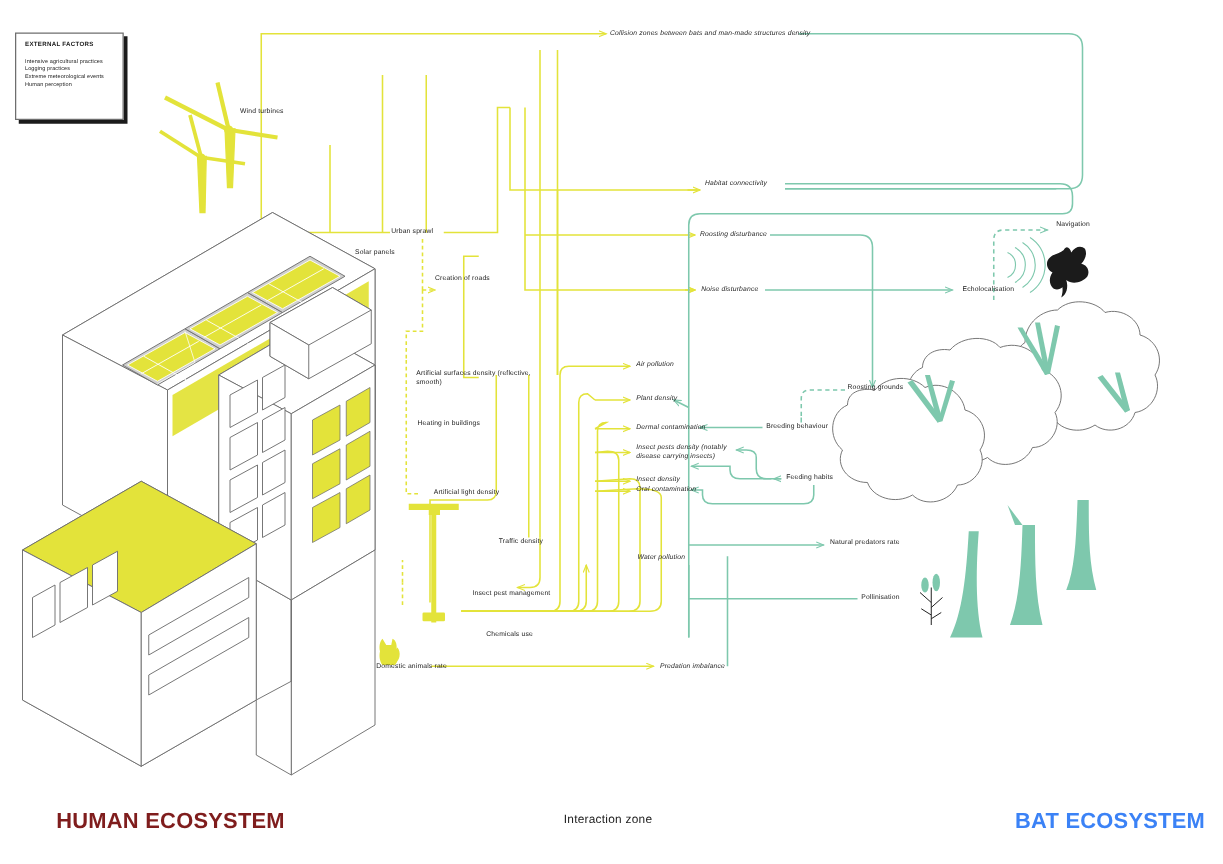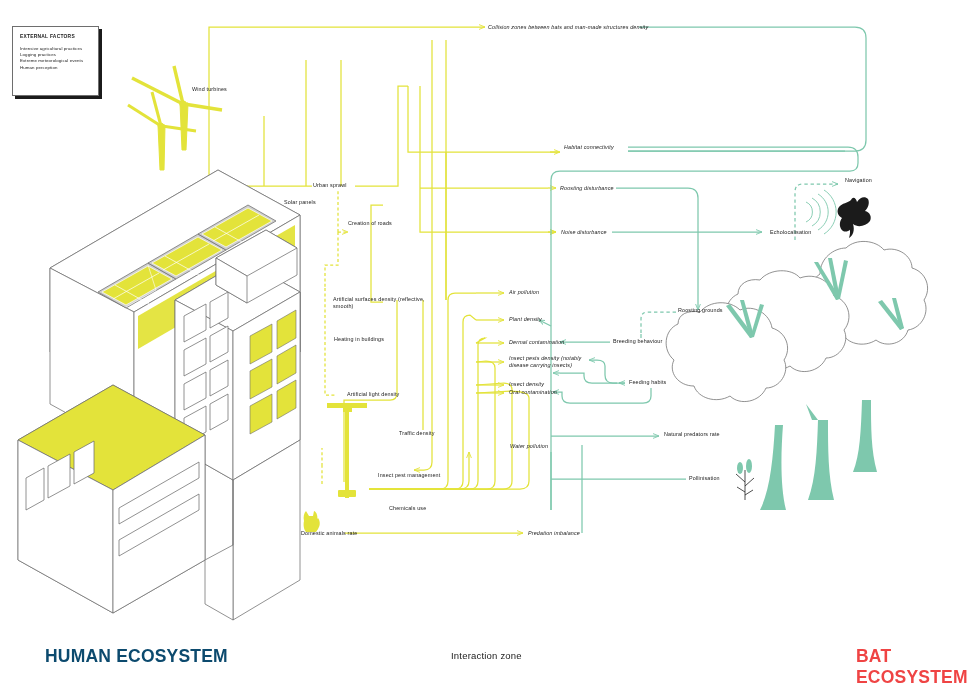--- a/index.html
+++ b/index.html
@@ -22,22 +22,22 @@
     position:absolute;left:12px;top:26px;width:87px;height:70px;
     background:#fff;border:0.8px solid #6e6e6e;box-shadow:3px 3px 0 #1b1b1b;
     padding:7px 6px 0 7px;box-sizing:border-box;
   }
   #ext-card .t{font-size:4.9px;font-weight:bold;letter-spacing:.25px;}
   #ext-card ul{list-style:none;margin:7px 0 0 0;padding:0;}
   #ext-card li{font-size:4.4px;line-height:6.2px;letter-spacing:.1px;}
 
   
   .big{position:absolute;font-size:17.5px;font-weight:bold;letter-spacing:.2px;}
-  #t-human{left:45px;top:646px;color:#0c4a6e;}
-  #t-bat{left:812px;top:646px;color:#ef4444;margin-left:44px;}
+  #t-human{left:45px;top:646px;color:#7f1d1d;}
+  #t-bat{left:812px;top:646px;color:#3b82f6;}
   #t-inter{left:451px;top:650px;font-size:9.5px;color:#1b1b1b;font-weight:normal;}
 </style>
 </head>
 <body>
 
 <div id="stage">
 
   <svg class="layer" viewBox="0 0 978 691">
     <defs>
       <marker id="ay" markerWidth="7" markerHeight="7" refX="6" refY="3" orient="auto" markerUnits="userSpaceOnUse">

